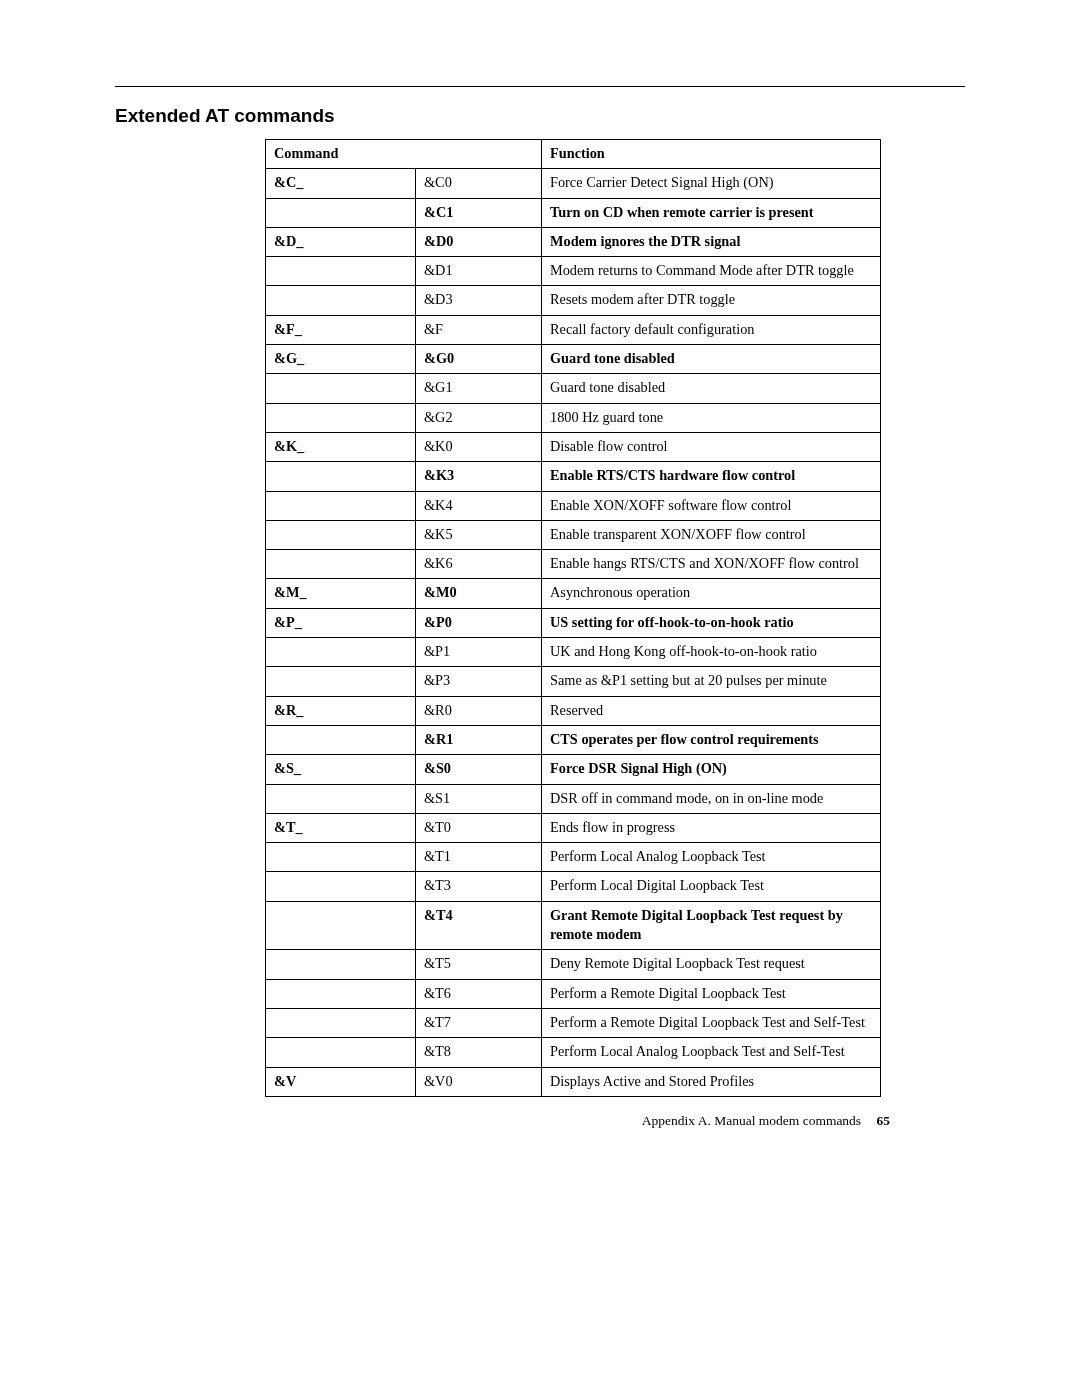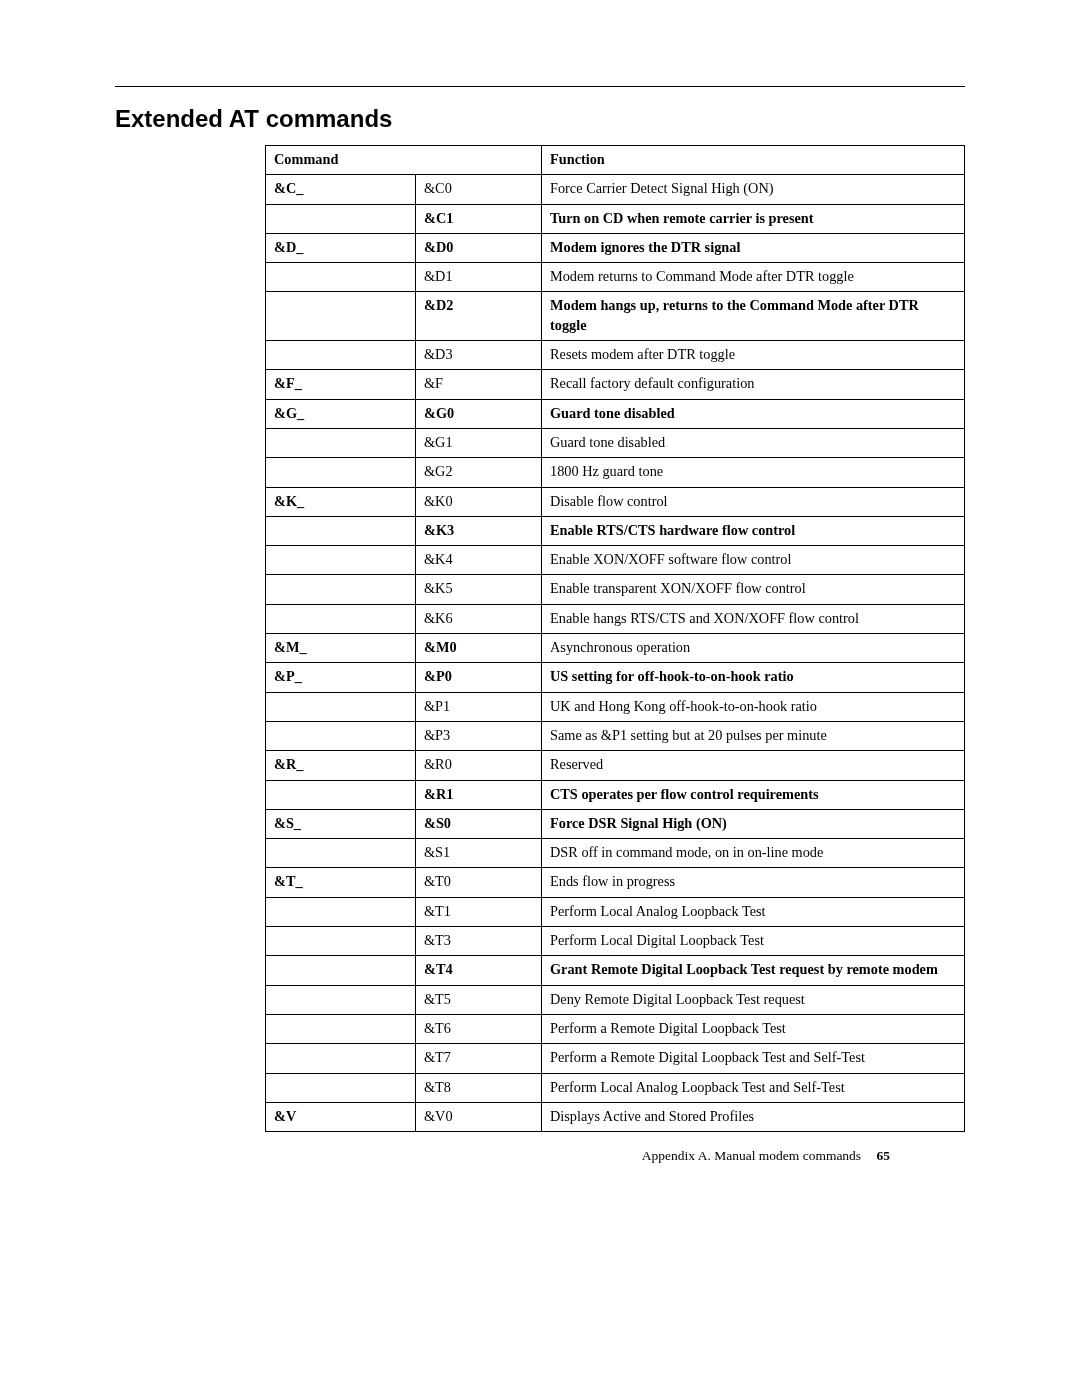--- a/index.html
+++ b/index.html
@@ -14,26 +14,26 @@
   .page {
     padding: 86px 115px 40px 115px;
   }
   .top-rule {
     border-top: 1px solid #000;
     margin-bottom: 18px;
   }
   h2 {
     font-family: Arial, Helvetica, sans-serif;
     font-weight: bold;
-    font-size: 24px;
+    font-size: 19px;
     margin: 0 0 12px 0;
   }
   table {
     border-collapse: collapse;
-    width: 700px;
+    width: 616px;
     margin-left: 150px;
   }
   td, th {
     border: 1px solid #000;
     padding: 4px 8px 5px 8px;
     vertical-align: top;
     text-align: left;
     line-height: 1.35;
   }
   col.col1 { width: 150px; }
@@ -81,25 +81,20 @@
           <td class="bold">&amp;D0</td>
           <td class="bold">Modem ignores the DTR signal</td>
         </tr>
         <tr>
           <td></td>
           <td>&amp;D1</td>
           <td>Modem returns to Command Mode after DTR toggle</td>
         </tr>
         <tr>
           <td></td>
-          <td class="bold">&amp;D2</td>
-          <td class="bold">Modem hangs up, returns to the Command Mode after DTR toggle</td>
-        </tr>
-        <tr>
-          <td></td>
           <td>&amp;D3</td>
           <td>Resets modem after DTR toggle</td>
         </tr>
         <tr>
           <td class="bold">&amp;F_</td>
           <td>&amp;F</td>
           <td>Recall factory default configuration</td>
         </tr>
         <tr>
           <td class="bold">&amp;G_</td>

